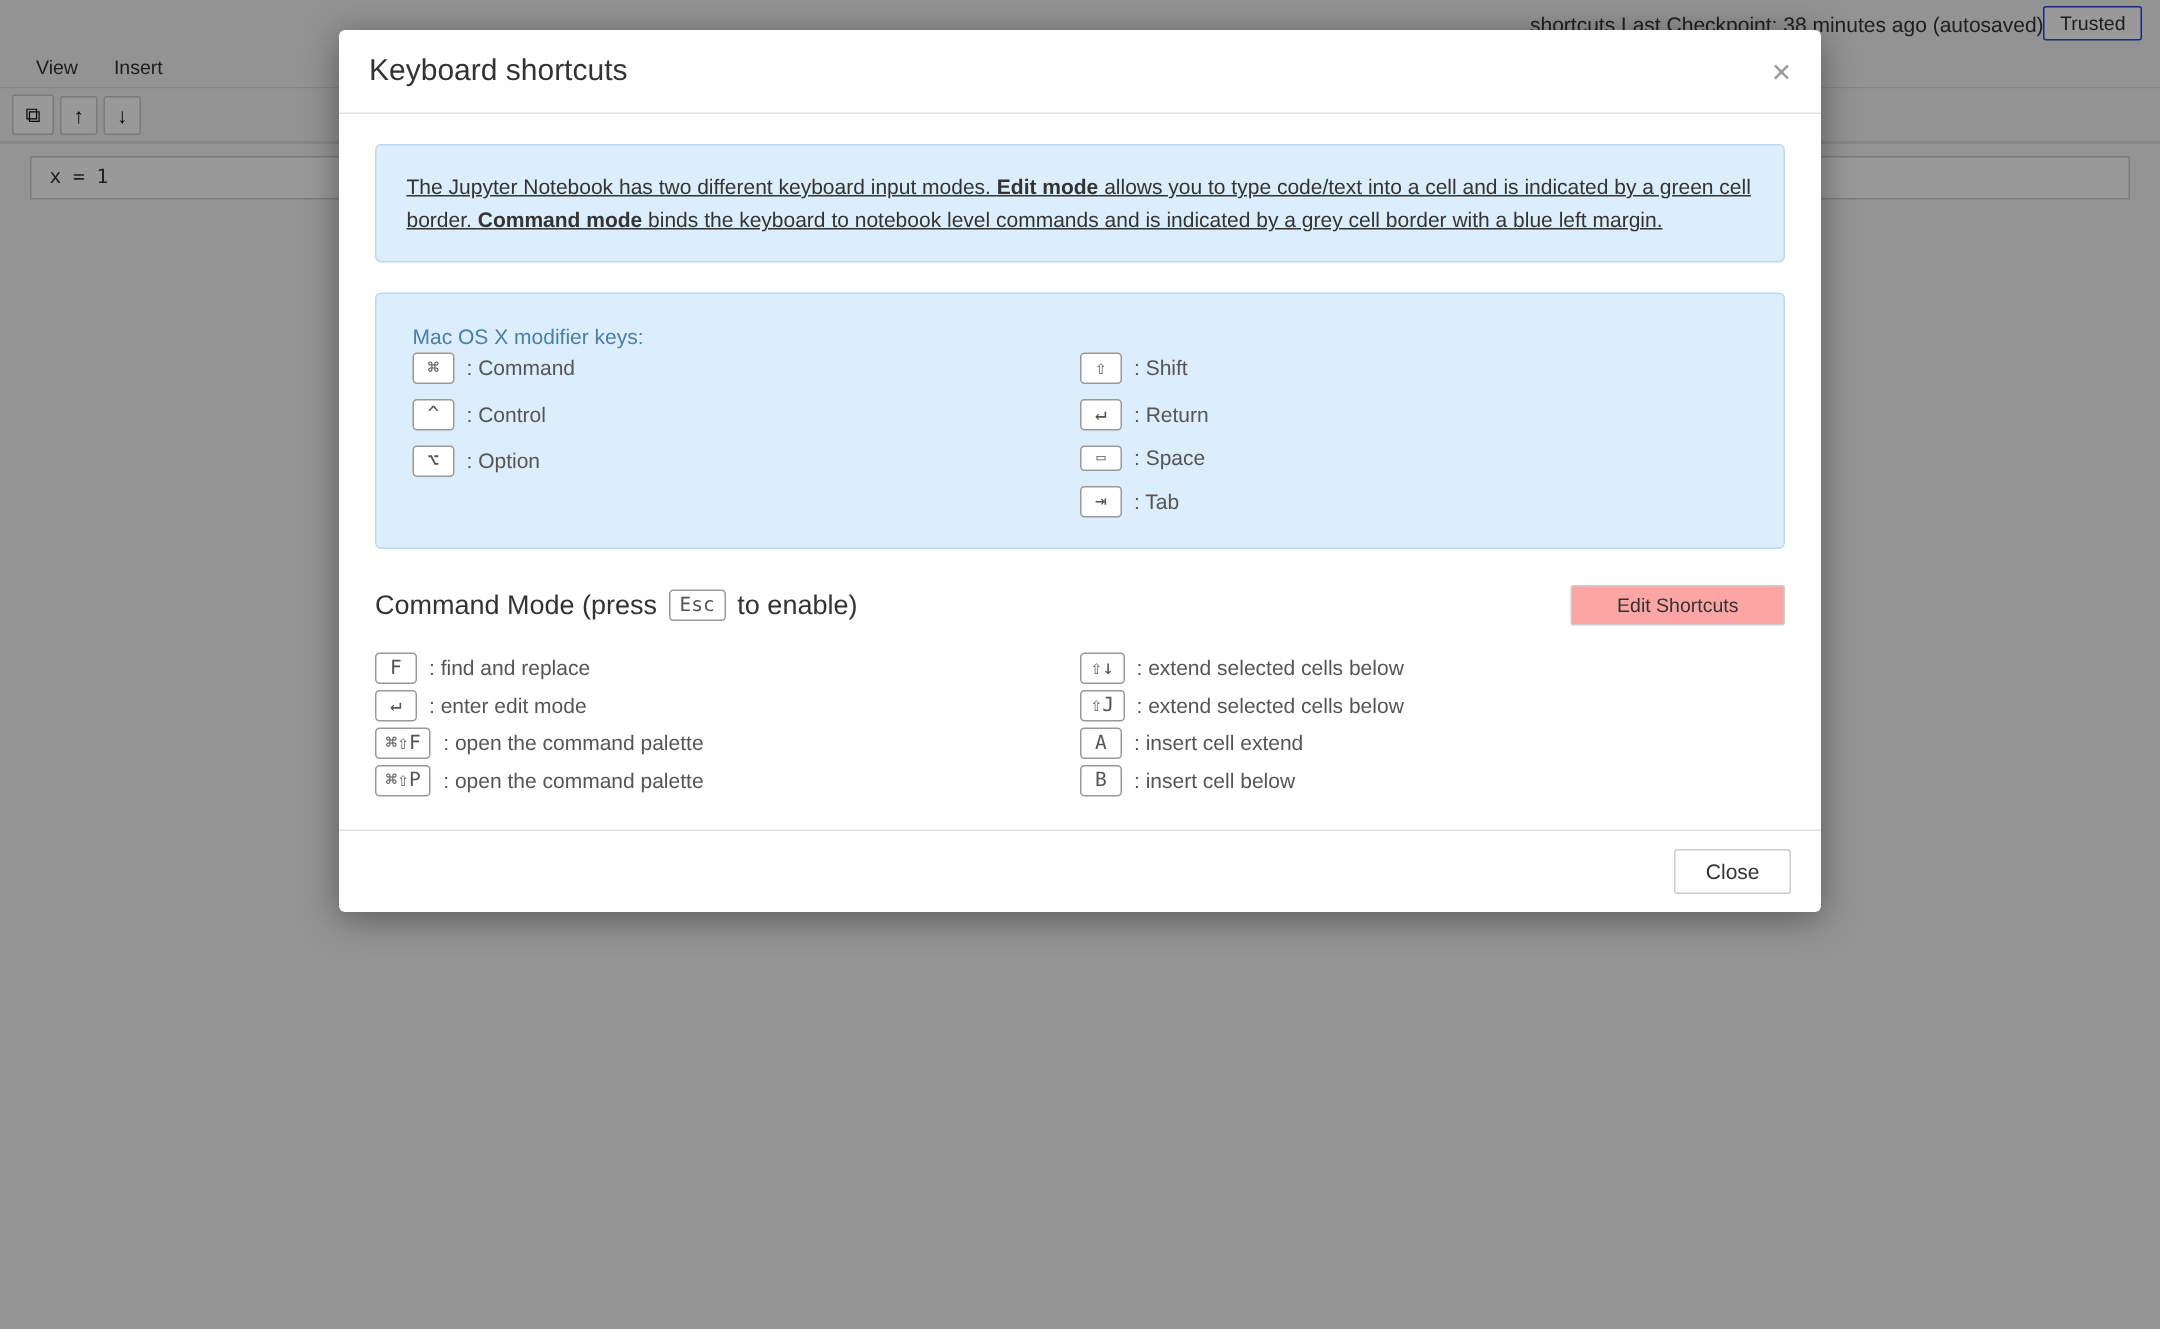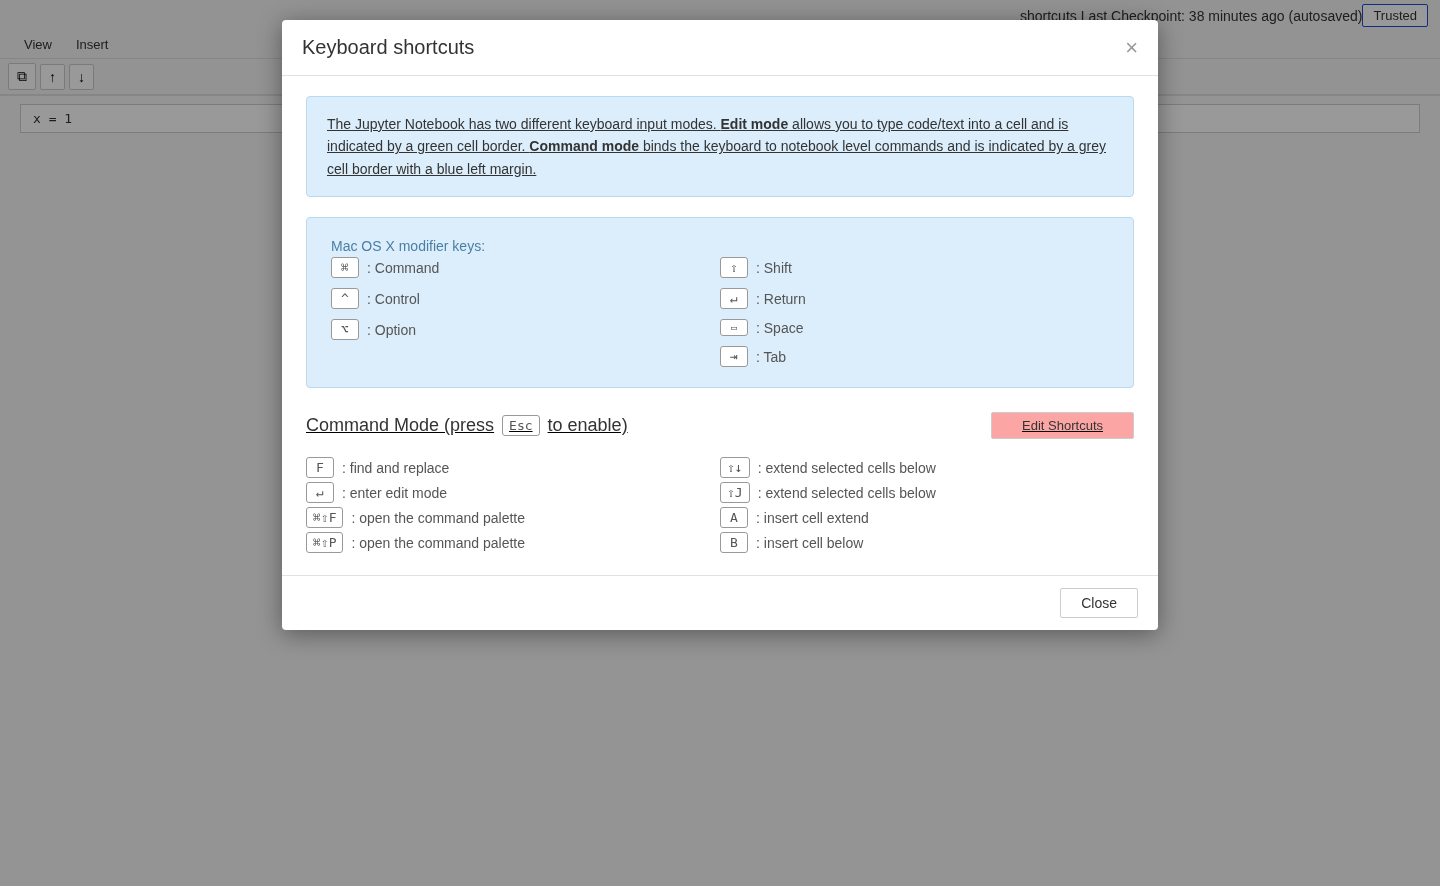--- a/index.html
+++ b/index.html
@@ -96,21 +96,21 @@
       background: rgba(0,0,0,0.4);
       display: flex;
       align-items: flex-start;
       justify-content: center;
       padding-top: 20px;
     }
 
     
     .modal {
       background: #fff;
-      width: 876px;
+      width: 988px;
       max-height: 840px;
       border-radius: 4px;
       box-shadow: 0 4px 24px rgba(0,0,0,0.4);
       display: flex;
       flex-direction: column;
       overflow: hidden;
     }
 
     .modal-header {
       display: flex;
@@ -218,21 +218,20 @@
       min-width: 28px;
       font-family: monospace;
     }
 
     
     .section-header {
       display: flex;
       align-items: center;
       justify-content: space-between;
       margin-bottom: 16px;
-      text-decoration: underline;
     }
 
     .section-title {
       font-size: 18px;
       font-weight: 500;
       color: #333;
       display: flex;
       align-items: center;
       gap: 8px;
     }

